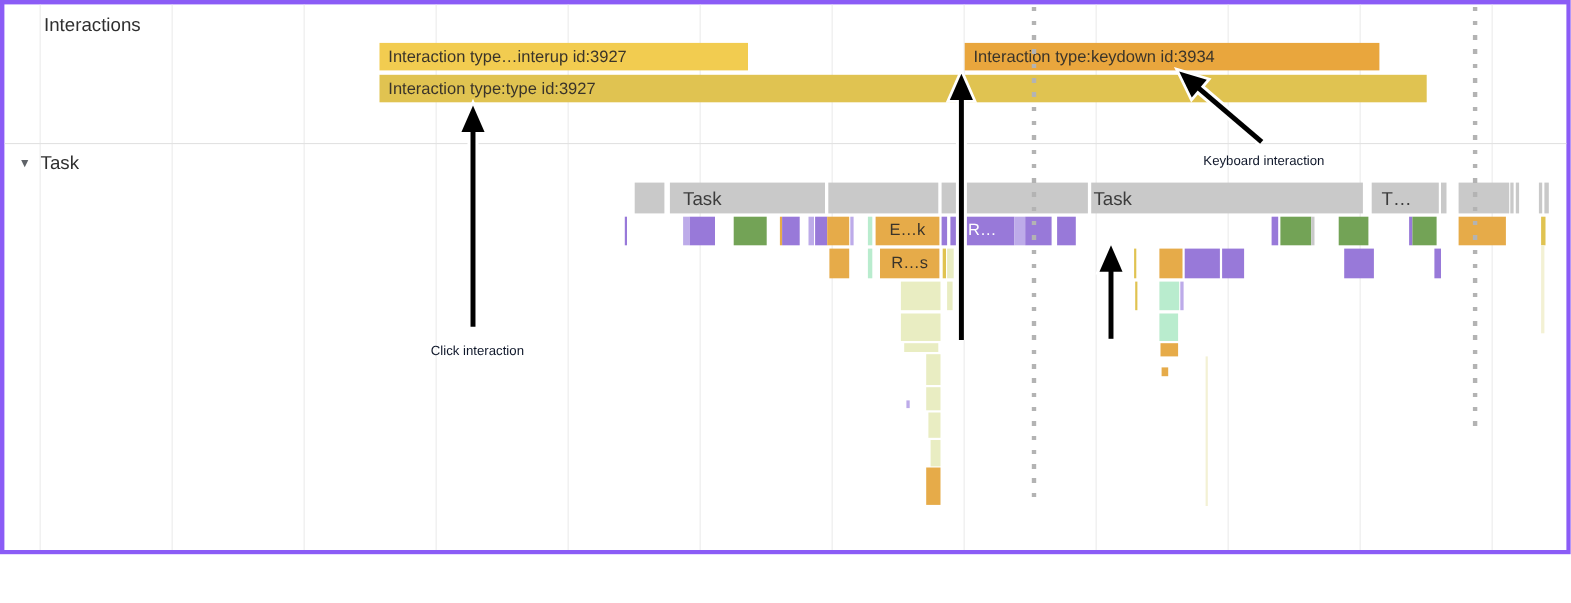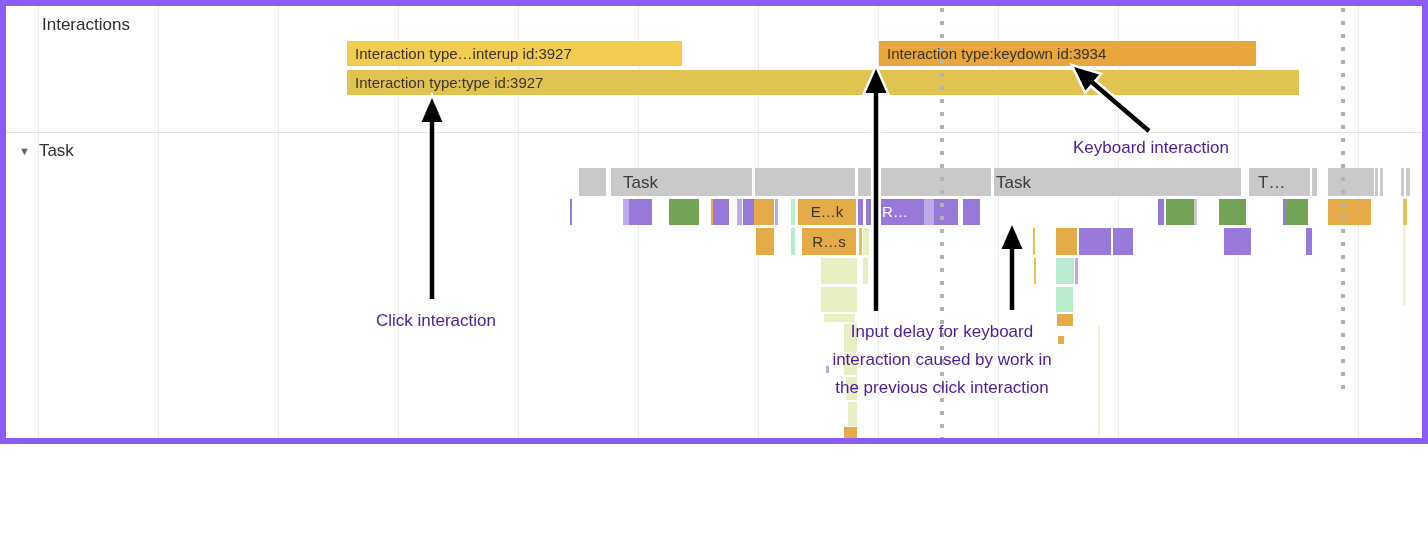--- a/index.html
+++ b/index.html
@@ -1,41 +1,38 @@
 <!DOCTYPE html>
 <html><head>
 <meta charset="utf-8">
 <style>
   html,body{margin:0;padding:0;background:#fff;}
-  #stage{position:relative;width:1428px;height:444px;background:#ffffff;
-         border:6px solid #8b5cf6;box-sizing:border-box;overflow:hidden;
+  #stage{position:relative;width:1428px;height:504px;background:#ffffff;
+         border:4px solid #8b5cf6;box-sizing:border-box;overflow:hidden;
          font-family:"Liberation Sans",sans-serif;}
   .track-label{position:absolute;left:36px;top:9px;font-size:17px;color:#2f2f2f;z-index:4;}
   .main-header{position:absolute;left:13px;top:135px;font-size:17px;color:#2f2f2f;z-index:4;
                display:flex;align-items:center;gap:9px;cursor:default;}
   .tri{font-size:11px;color:#5f6368;}
-  .ann{position:absolute;transform:translateX(-50%);font-size:17px;line-height:28px;
-       color:#4c1d95;text-align:center;white-space:pre-line;z-index:10;}
+  .ann{position:absolute;transform:translateX(-50%);font-size:12px;line-height:28px;
+       color:#0f172a;text-align:right;white-space:pre-line;z-index:10;}
   #arrows{position:absolute;left:0;top:0;z-index:9;pointer-events:none;}
 </style>
 </head>
 <body>
 
 <div id="stage">
   <div class="track-label">Interactions</div>
 
   <div class="main-header">
     <span class="tri">▼</span>
     <span>Task</span>
   </div>
 
   <div class="ann" id="ann-click" style="left: 430px; top: 301px;">Click interaction</div>
-  <div class="ann" id="ann-input-delay" style="left: 936px; top: 312px;">Input delay for keyboard
-interaction caused by work in
-the previous click interaction</div>
   <div class="ann" id="ann-keyboard" style="left: 1145px; top: 128px;">Keyboard interaction</div>
 
   <svg id="arrows" width="1428" height="548" viewBox="0 0 1428 548">
       <line x1="426" y1="293" x2="426" y2="111" stroke="#ffffff" stroke-width="10"></line>
       <polygon points="426,92 436.5,116 415.5,116" fill="#ffffff" stroke="#ffffff" stroke-width="5" stroke-linejoin="miter"></polygon>
       <line x1="426" y1="293" x2="426" y2="111" stroke="#000000" stroke-width="4.5"></line>
       <polygon points="426,92 436.5,116 415.5,116" fill="#000000"></polygon>
       <line x1="870" y1="305" x2="870" y2="82" stroke="#ffffff" stroke-width="10"></line>
       <polygon points="870,63 880.5,87 859.5,87" fill="#ffffff" stroke="#ffffff" stroke-width="5" stroke-linejoin="miter"></polygon>
       <line x1="870" y1="305" x2="870" y2="82" stroke="#000000" stroke-width="4.5"></line>

